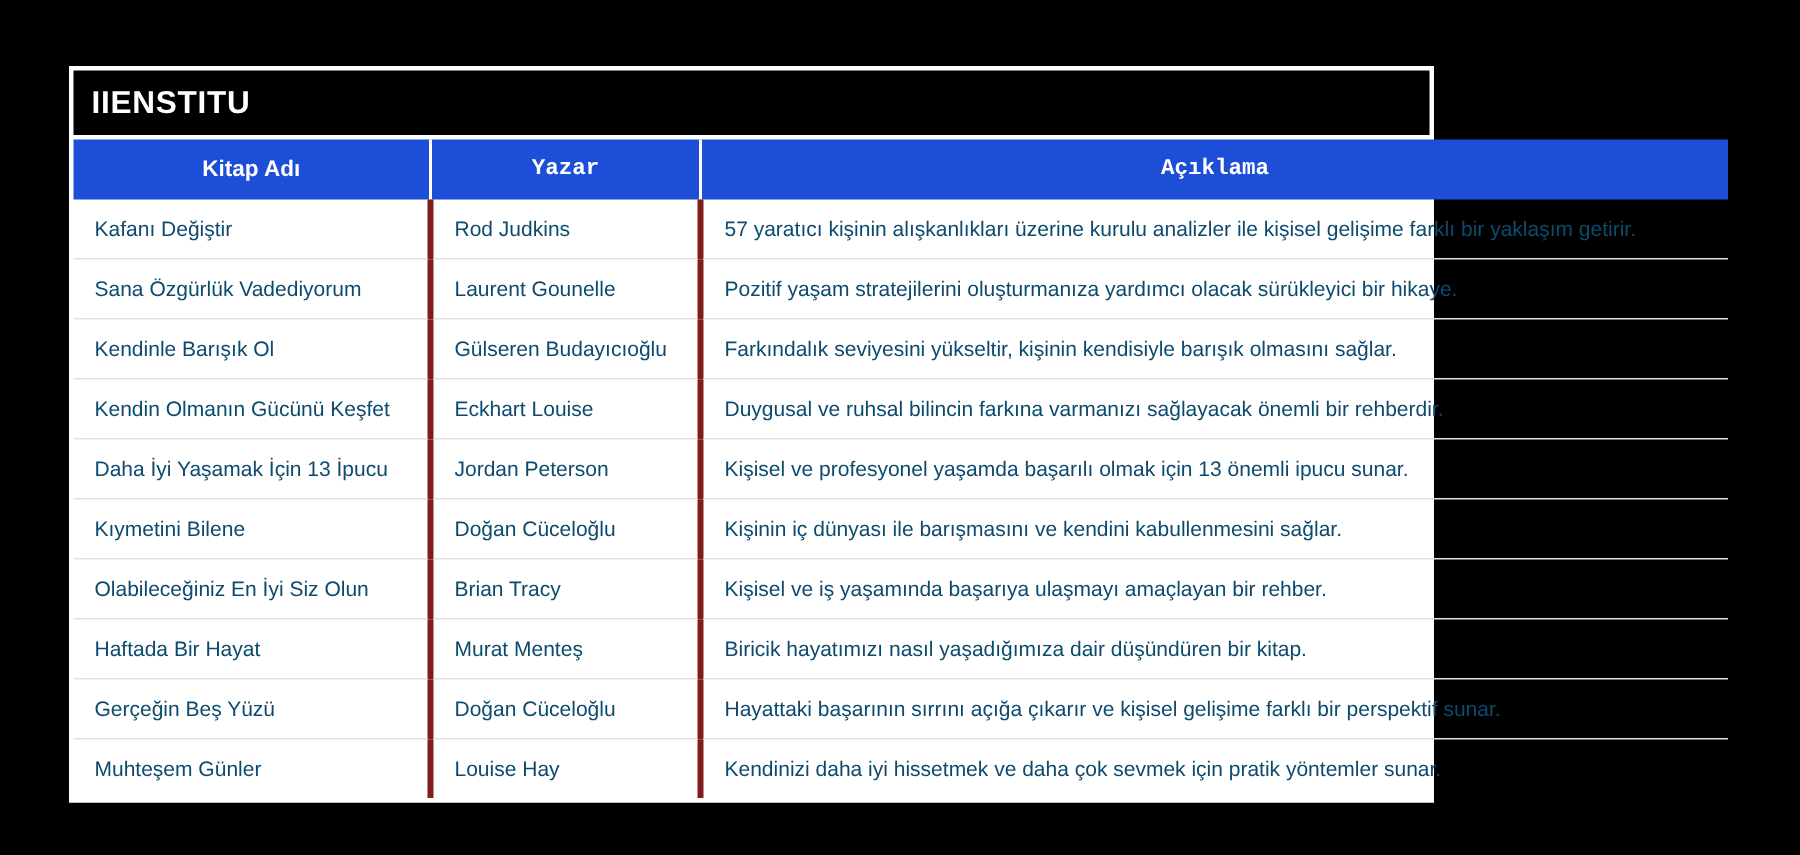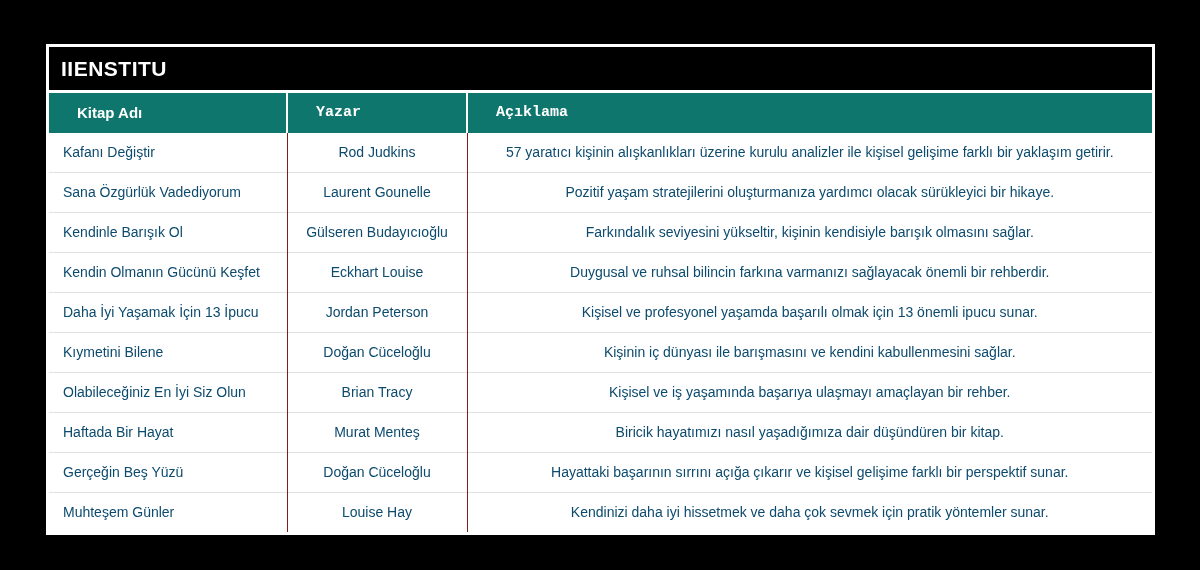--- a/index.html
+++ b/index.html
@@ -5,21 +5,21 @@
   * { box-sizing: border-box; margin: 0; padding: 0; }
   html, body {
     width: 1200px; height: 570px;
     background: #000000;
     font-family: "Liberation Sans", "DejaVu Sans", sans-serif;
     overflow: hidden;
   }
   .table-wrap {
     position: absolute;
     left: 46px; top: 44px;
-    width: 1109px;
+    width: 910px;
     background: #ffffff;
     border: 3px solid #ffffff;
   }
   .title-bar {
     background: #000000;
     color: #ffffff;
     height: 43px;
     line-height: 43px;
     padding-left: 12px;
     font-size: 21px;
@@ -29,40 +29,40 @@
   }
   table {
     width: 100%;
     border-collapse: collapse;
     table-layout: fixed;
   }
   col.c1 { width: 238px; }
   col.c2 { width: 180px; }
   col.c3 { width: 685px; }
   thead th {
-    background: #0f766e;
+    background: #1d4ed8;
     color: #ffffff;
     font-size: 15px;
     font-weight: bold;
-    text-align: left;
+    text-align: center;
     padding: 10px 28px;
     line-height: 20px;
   }
   thead th + th { border-left: 2px solid #ffffff; font-family: Liberation Mono, monospace; }
   tbody td {
     color: #0c4a6e;
     font-size: 14px;
     line-height: 19px;
     padding: 10px 14px;
     border-top: 1px solid #e2e2e2;
     white-space: nowrap;
     overflow: hidden;
   }
   tbody tr:first-child td { border-top: none; }
-  tbody td + td { border-left: 1px solid #7f1d1d; text-align: center; }
+  tbody td + td { border-left: 4px solid #7f1d1d; }
 </style>
 </head>
 <body>
 
 <div class="table-wrap">
   <div class="title-bar">IIENSTITU</div>
   <table>
     <colgroup>
       <col class="c1">
         <col class="c2">

